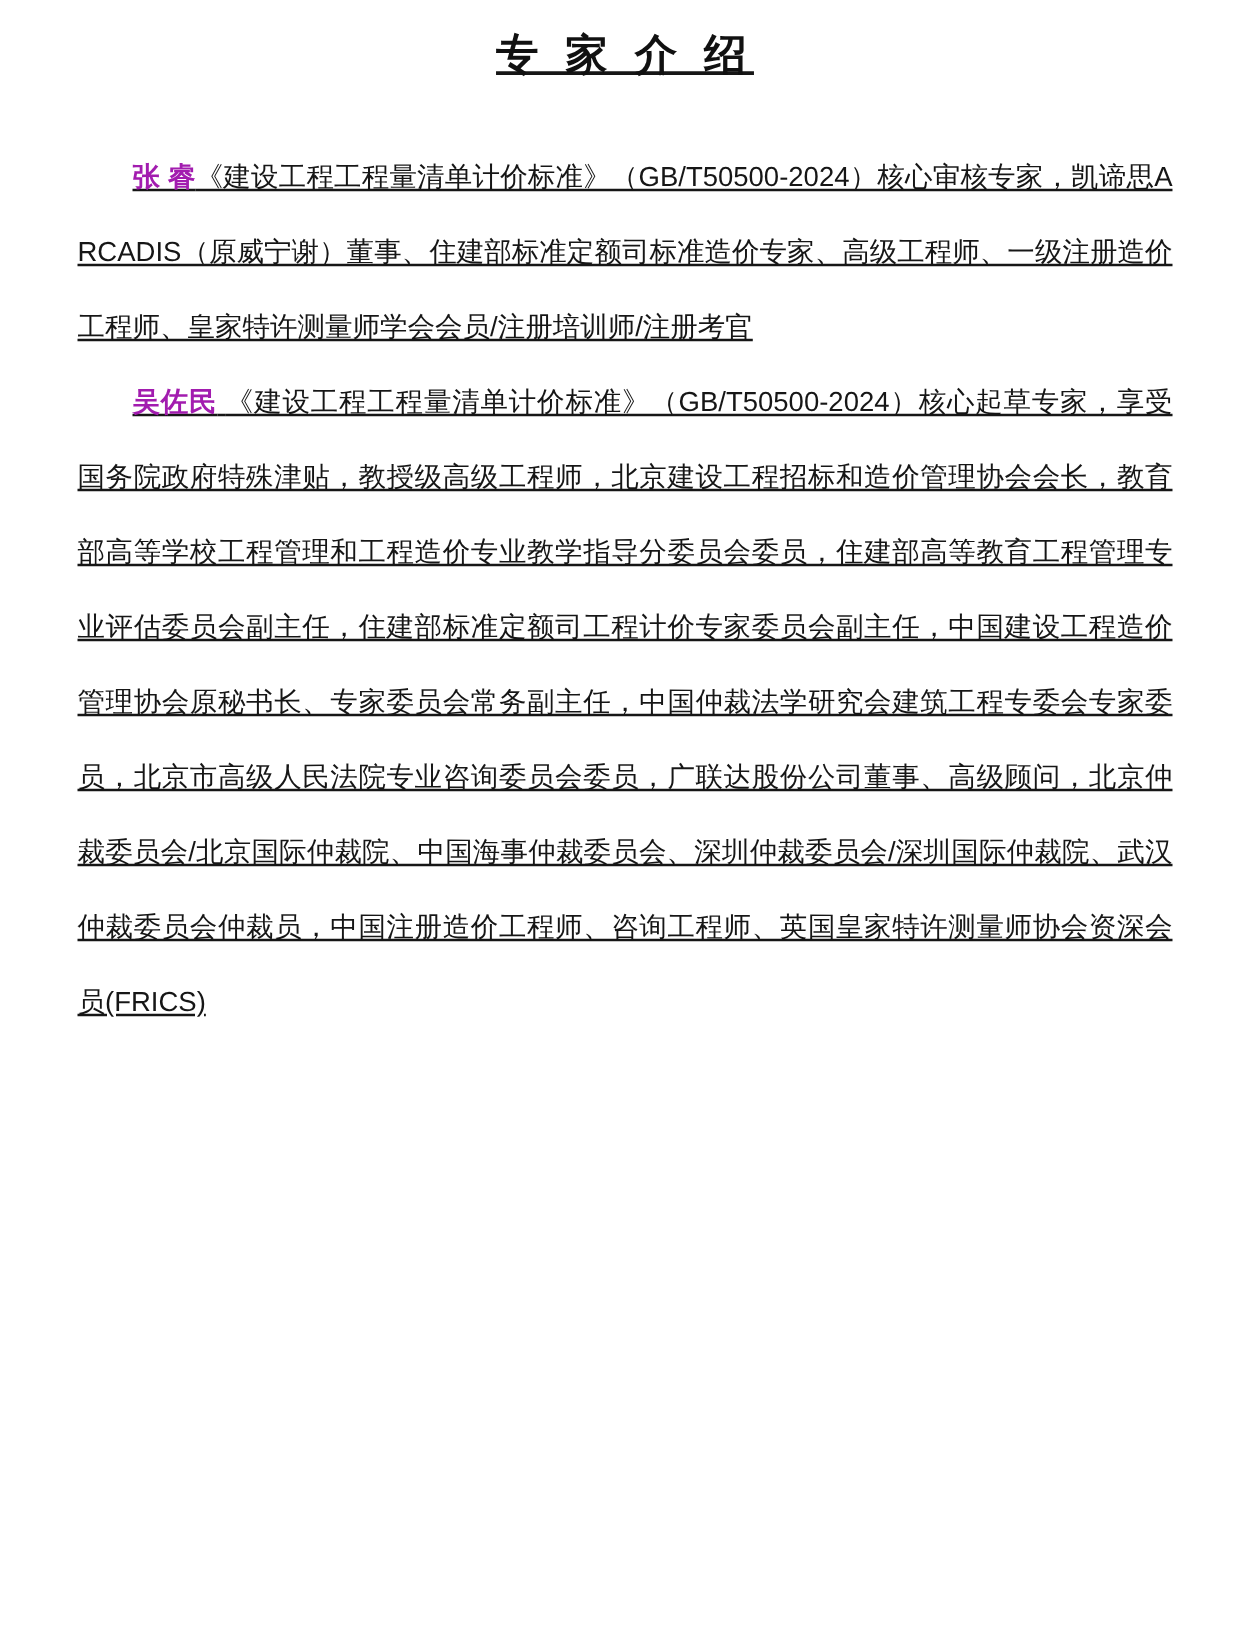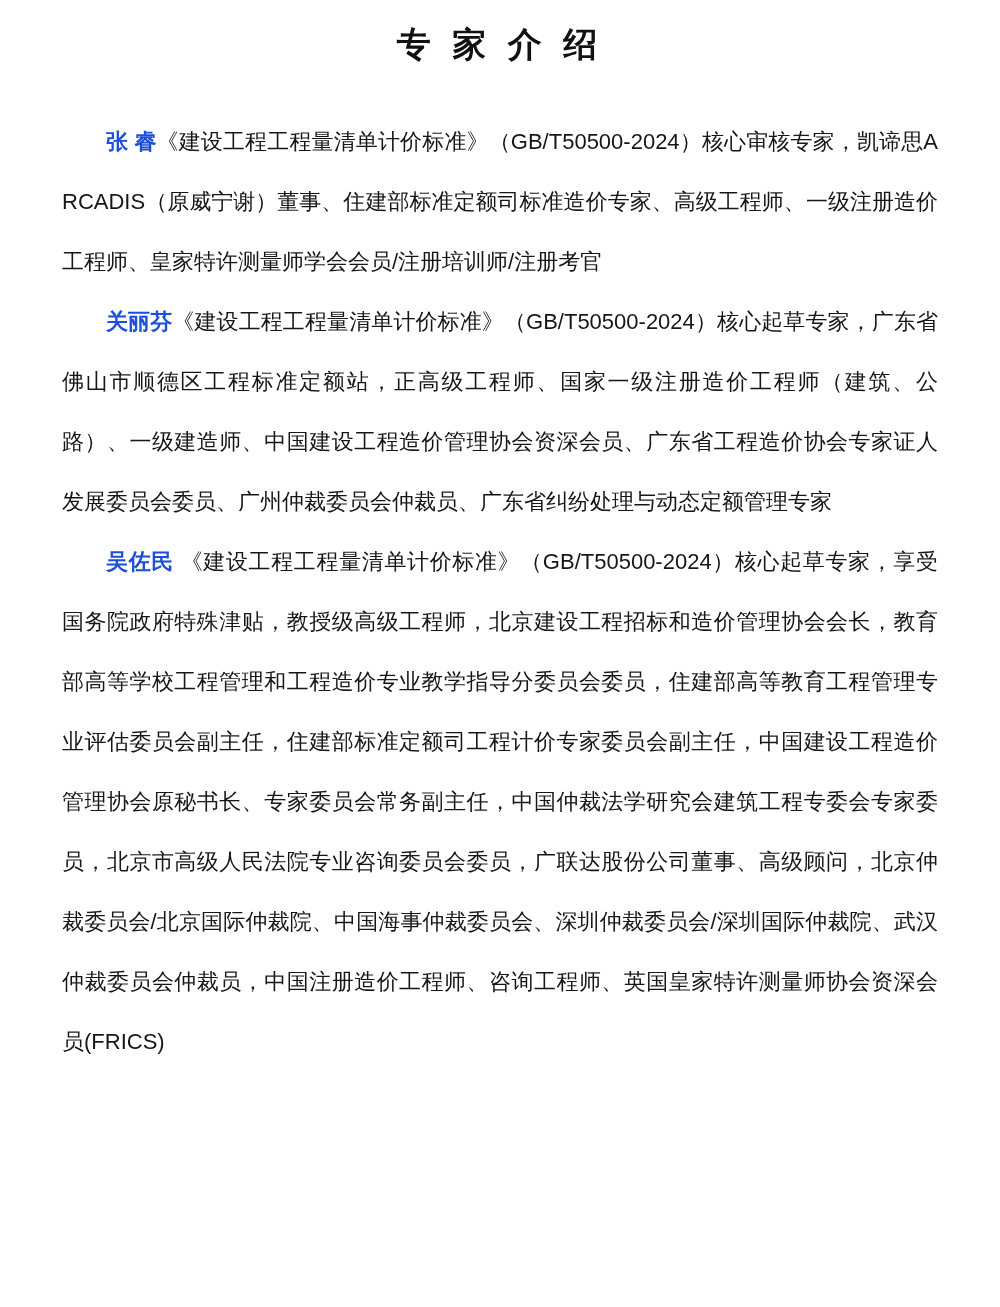--- a/index.html
+++ b/index.html
@@ -13,20 +13,21 @@
     box-sizing: border-box;
     font-family: "Liberation Sans", "DejaVu Sans", sans-serif;
     color: #161616;
   }
   .page {
     box-sizing: border-box;
     width: 1000px;
     min-height: 1307px;
     padding: 22px 62px 40px 62px;
     background: #ffffff;
+    text-decoration: underline;
   }
   .doc-title {
     margin: 0 0 46px 0;
     text-align: center;
     font-size: 34px;
     font-weight: 700;
     letter-spacing: 6px;
     color: #111111;
     line-height: 44px;
   }
@@ -35,33 +36,32 @@
     font-size: 22px;
     line-height: 60px;
     text-align: justify;
     text-justify: inter-ideograph;
     text-indent: 2em;
     word-break: break-all;
     color: #161616;
   }
   .expert-name {
     font-weight: 700;
-    color: #1d4ed8;
+    color: #a21caf;
   }
   .expert-bio {
     font-weight: 400;
   }
 </style>
 </head>
 <body>
 
 <div class="page">
 
   <h1 class="doc-title">专 家 介 绍</h1>
 
   <p class="expert-paragraph"><span class="expert-name">张 睿</span><span class="expert-bio">《建设工程工程量清单计价标准》（GB/T50500-2024）核心审核专家，凯谛思ARCADIS（原威宁谢）董事、住建部标准定额司标准造价专家、高级工程师、一级注册造价工程师、皇家特许测量师学会会员/注册培训师/注册考官</span></p>
 
-  <p class="expert-paragraph"><span class="expert-name">关丽芬</span><span class="expert-bio">《建设工程工程量清单计价标准》（GB/T50500-2024）核心起草专家，广东省佛山市顺德区工程标准定额站，正高级工程师、国家一级注册造价工程师（建筑、公路）、一级建造师、中国建设工程造价管理协会资深会员、广东省工程造价协会专家证人发展委员会委员、广州仲裁委员会仲裁员、广东省纠纷处理与动态定额管理专家</span></p>
 
   <p class="expert-paragraph"><span class="expert-name">吴佐民</span> <span class="expert-bio">《建设工程工程量清单计价标准》（GB/T50500-2024）核心起草专家，享受国务院政府特殊津贴，教授级高级工程师，北京建设工程招标和造价管理协会会长，教育部高等学校工程管理和工程造价专业教学指导分委员会委员，住建部高等教育工程管理专业评估委员会副主任，住建部标准定额司工程计价专家委员会副主任，中国建设工程造价管理协会原秘书长、专家委员会常务副主任，中国仲裁法学研究会建筑工程专委会专家委员，北京市高级人民法院专业咨询委员会委员，广联达股份公司董事、高级顾问，北京仲裁委员会/北京国际仲裁院、中国海事仲裁委员会、深圳仲裁委员会/深圳国际仲裁院、武汉仲裁委员会仲裁员，中国注册造价工程师、咨询工程师、英国皇家特许测量师协会资深会员(FRICS)</span></p>
 
 
 </div>
 
 </body></html>

